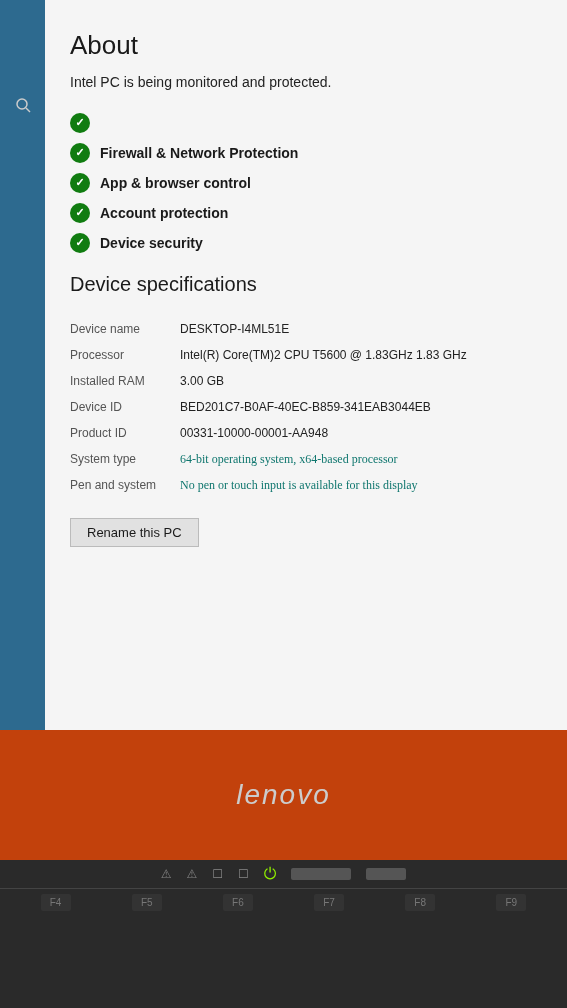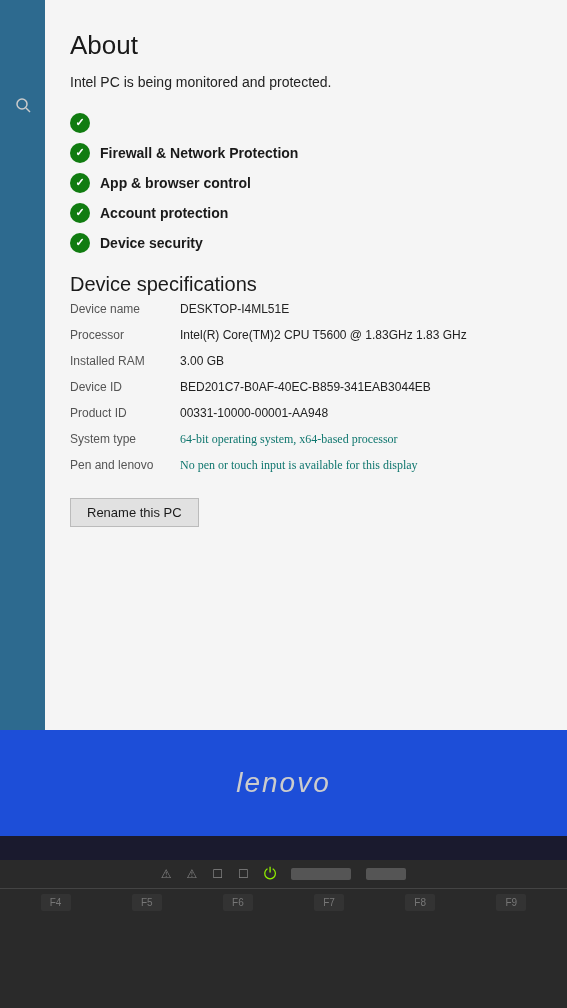--- a/index.html
+++ b/index.html
@@ -106,20 +106,21 @@
       text-decoration: none;
       display: inline-block;
       margin-bottom: 30px;
       cursor: pointer;
     }
 
     .section-title {
       font-size: 20px;
       font-weight: 300;
       color: #1a1a1a;
+      margin-bottom: 20px;
     }
 
     .specs-table {
       width: 100%;
       border-collapse: collapse;
     }
 
     .specs-table tr {
       vertical-align: top;
     }
@@ -154,22 +155,22 @@
       color: #1a1a1a;
       cursor: pointer;
     }
 
     
     .lenovo-strip {
       position: absolute;
       top: 730px;
       left: 0;
       width: 567px;
-      height: 106px;
-      background: #1d4ed8;
+      height: 130px;
+      background: #c2410c;
       display: flex;
       align-items: center;
       justify-content: center;
     }
 
     .lenovo-logo {
       color: #cccccc;
       font-size: 28px;
       font-weight: 300;
       letter-spacing: 2px;
@@ -300,21 +301,21 @@
         </tr>
         <tr>
           <td class="spec-label">Product ID</td>
           <td class="spec-value">00331-10000-00001-AA948</td>
         </tr>
         <tr>
           <td class="spec-label">System type</td>
           <td class="spec-value muted">64-bit operating system, x64-based processor</td>
         </tr>
         <tr>
-          <td class="spec-label">Pen and lenovo</td>
+          <td class="spec-label">Pen and system</td>
           <td class="spec-value muted">No pen or touch input is available for this display</td>
         </tr>
       </tbody>
     </table>
 
     <button class="rename-button">Rename this PC</button>
   </div>
 </div>
 
 <div class="lenovo-strip">

